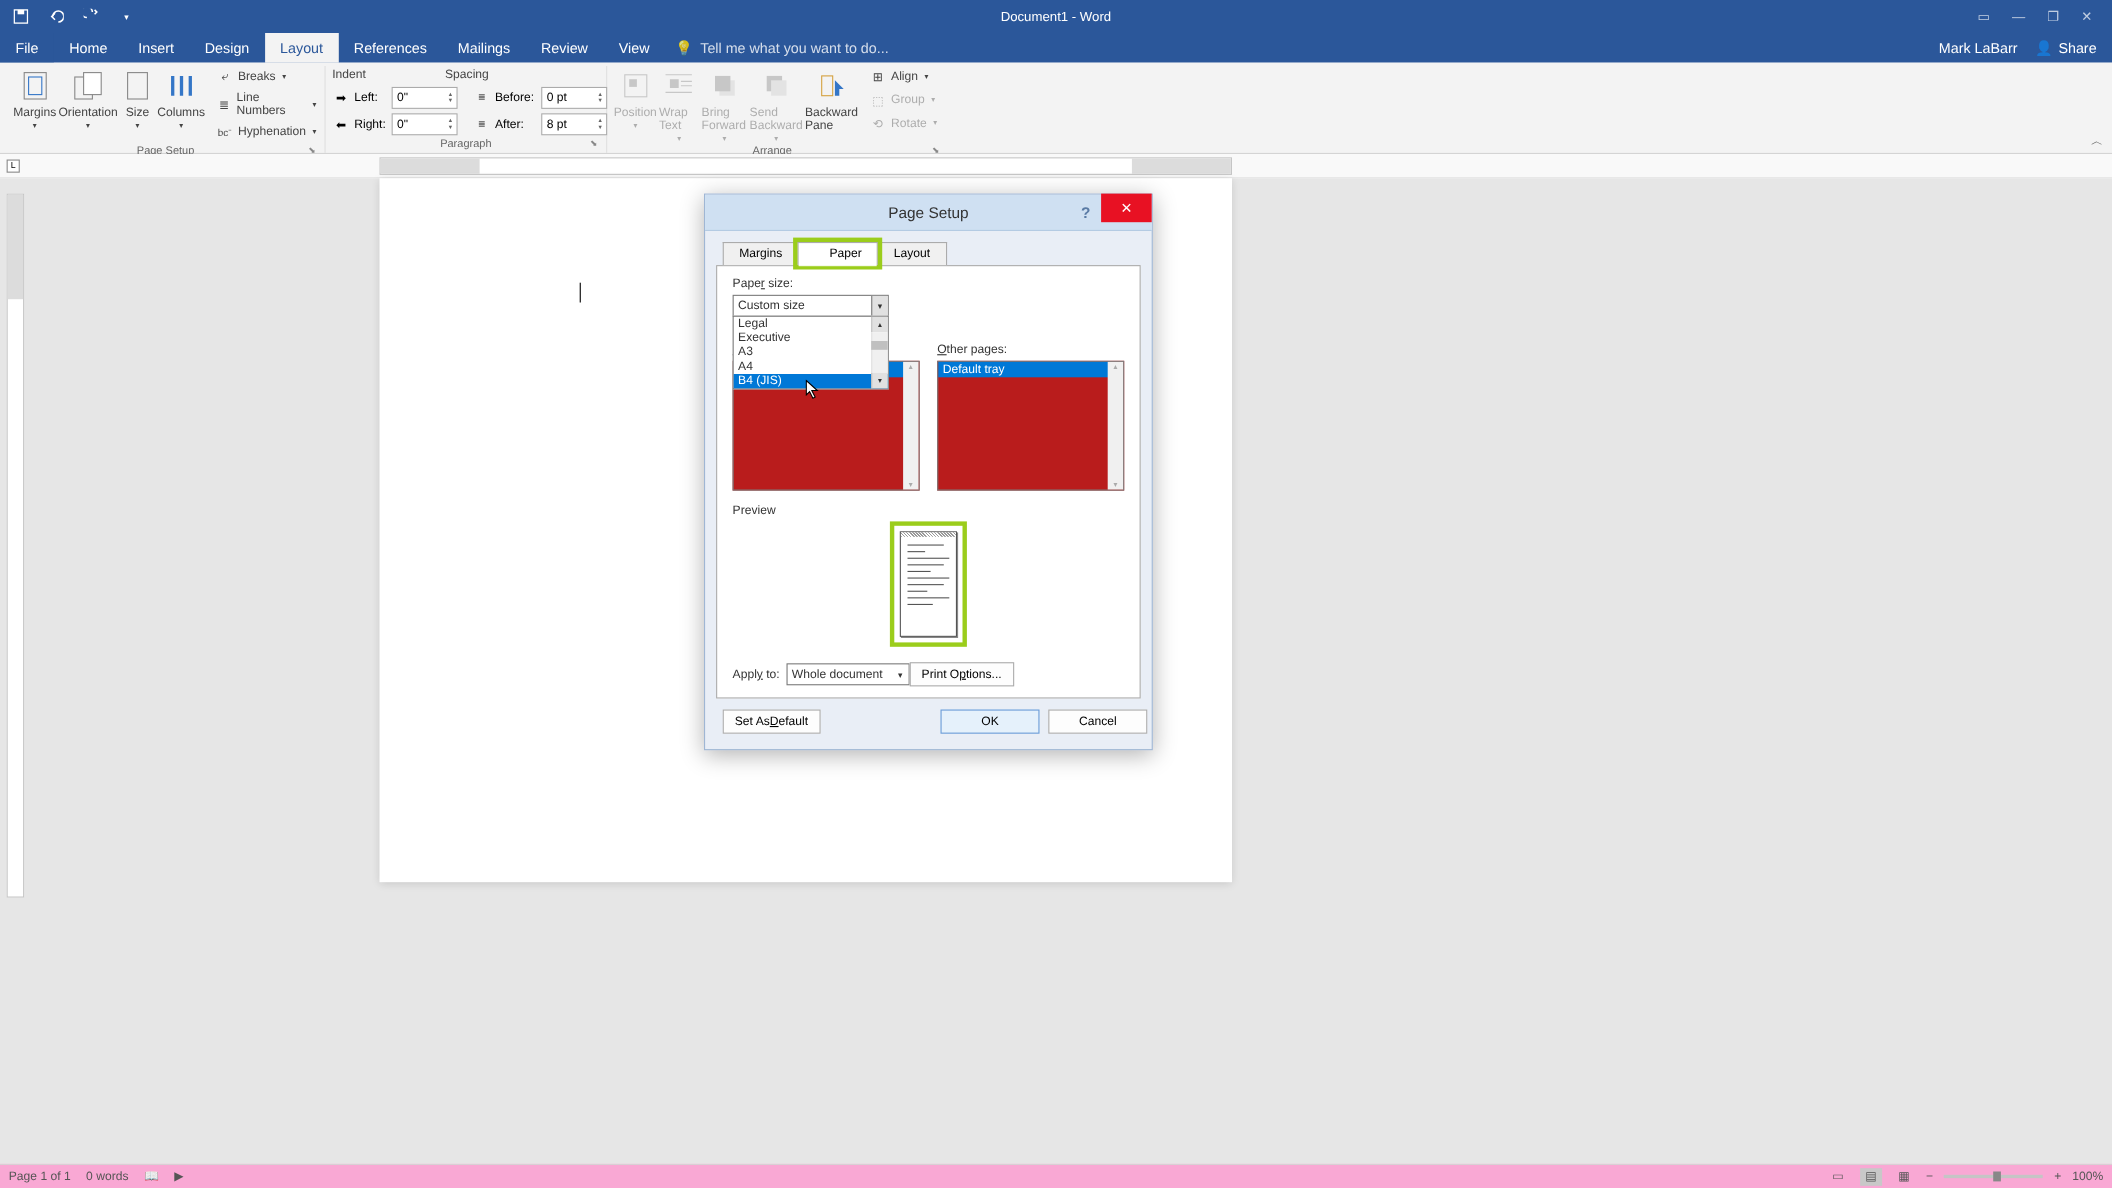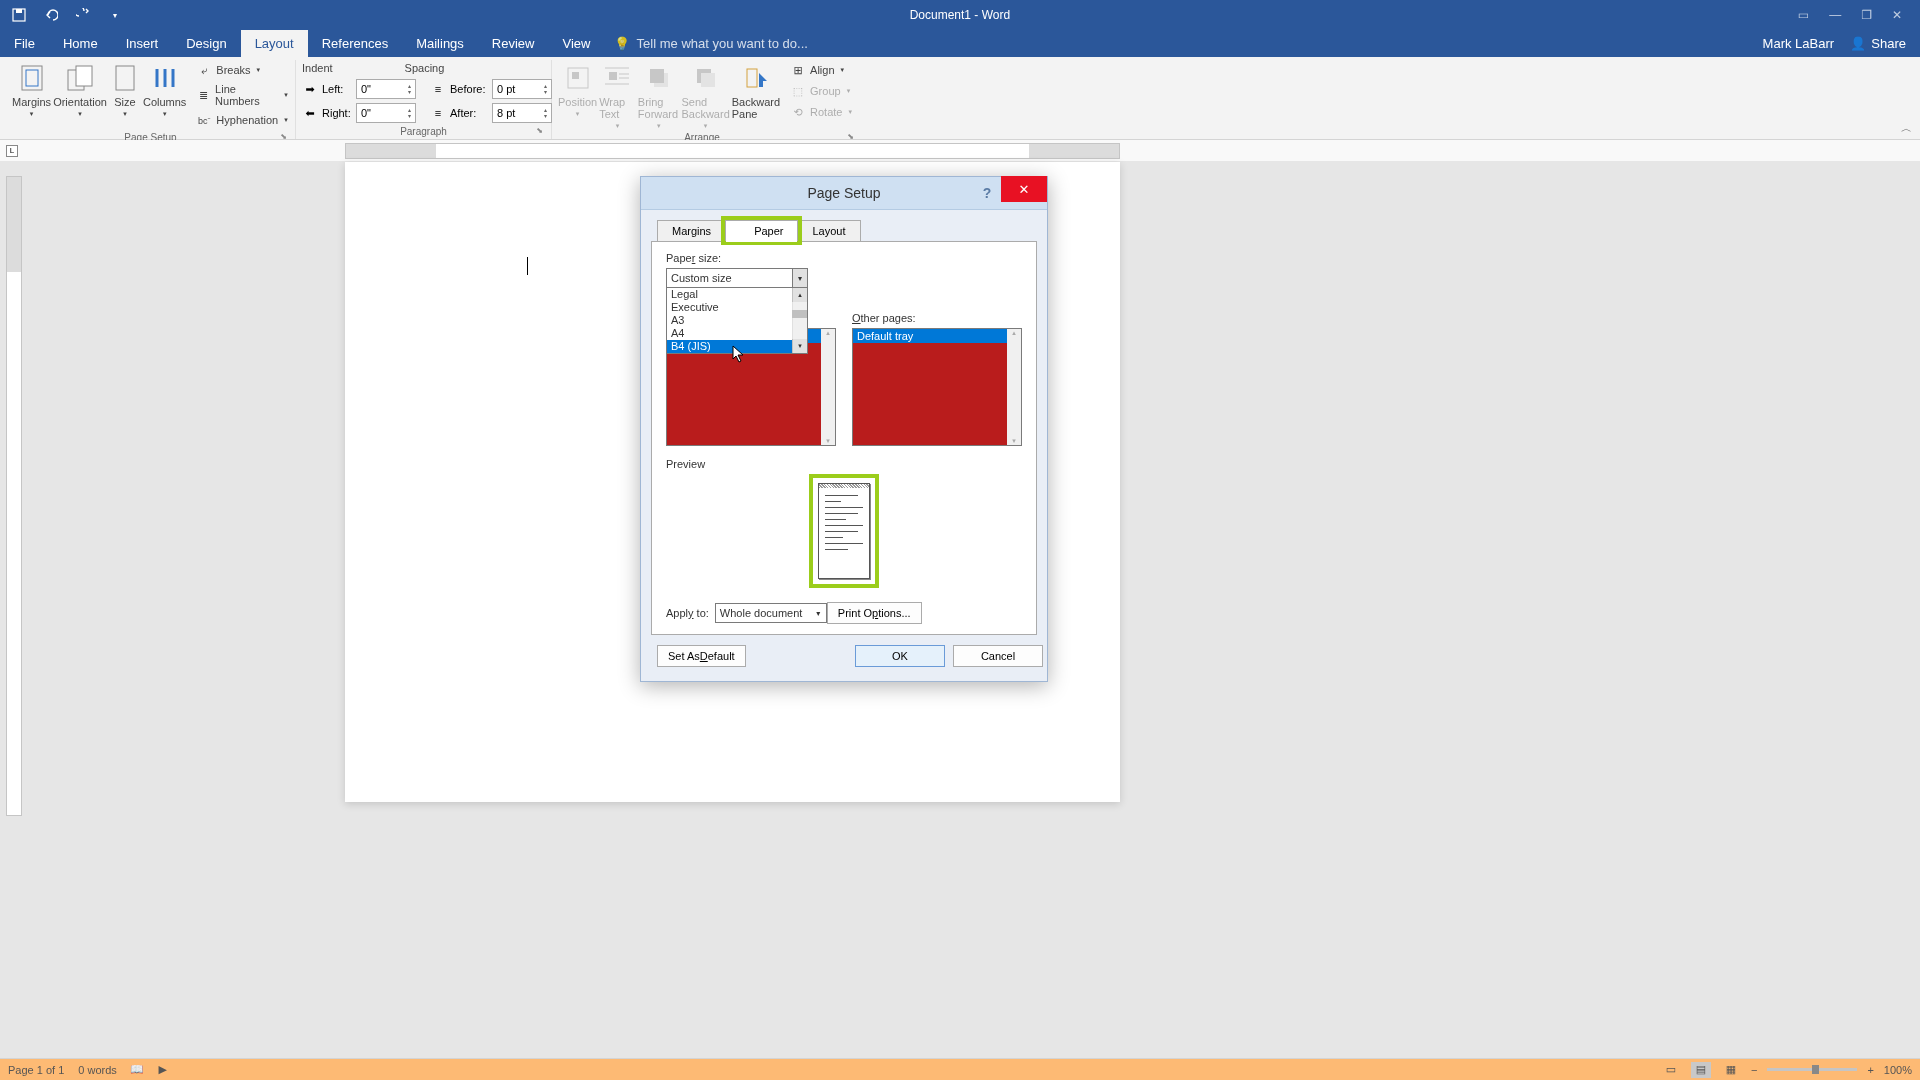--- a/index.html
+++ b/index.html
@@ -92,21 +92,21 @@
 .apply-row { display: flex; align-items: center; justify-content: flex-start; }
 .apply-left { display: flex; align-items: center; gap: 6px; }
 .apply-select { border: 1px solid #7a7a7a; height: 20px; width: 112px; background: #fff; display: flex; align-items: center; padding: 0 4px; justify-content: space-between; }
 .dlg-btn { border: 1px solid #ababab; background: #fdfdfd; height: 22px; padding: 0 10px; font-size: 11px; display: inline-flex; align-items: center; }
 .dialog-footer { display: flex; justify-content: space-between; padding: 10px 4px 14px 16px; }
 .dlg-btn.primary { border: 1px solid #6a9bd8; background: #e5f1fb; width: 90px; justify-content: center; }
 .dlg-btn.std { width: 90px; justify-content: center; }
 .highlight-green { outline: 4px solid #9bcd1b; outline-offset: 0; padding-left: 28px; }
 
 
-.statusbar { position: absolute; bottom: 0; left: 0; right: 0; height: 22px; background: #fdba74; border-top: 1px solid #d4d4d4; display: flex; align-items: center; font-size: 11px; color: #555; padding: 0 8px; }
+.statusbar { position: absolute; bottom: 0; left: 0; right: 0; height: 22px; background: #f9a8d4; border-top: 1px solid #d4d4d4; display: flex; align-items: center; font-size: 11px; color: #555; padding: 0 8px; }
 .statusbar .sb-left { display: flex; gap: 14px; align-items: center; }
 .statusbar .sb-right { margin-left: auto; display: flex; gap: 10px; align-items: center; }
 .zoom-slider { width: 90px; height: 3px; background: #c5c5c5; position: relative; }
 .zoom-slider::after { content: ''; position: absolute; left: 50%; top: -3px; width: 7px; height: 9px; background: #888; }
 .view-btn { width: 20px; height: 16px; border: 1px solid transparent; display: flex; align-items: center; justify-content: center; }
 .view-btn.active { background: #c8c8c8; }
 
 
 .mouse-cursor { position: absolute; left: 732px; top: 345px; z-index: 50; pointer-events: none; }
 </style>

